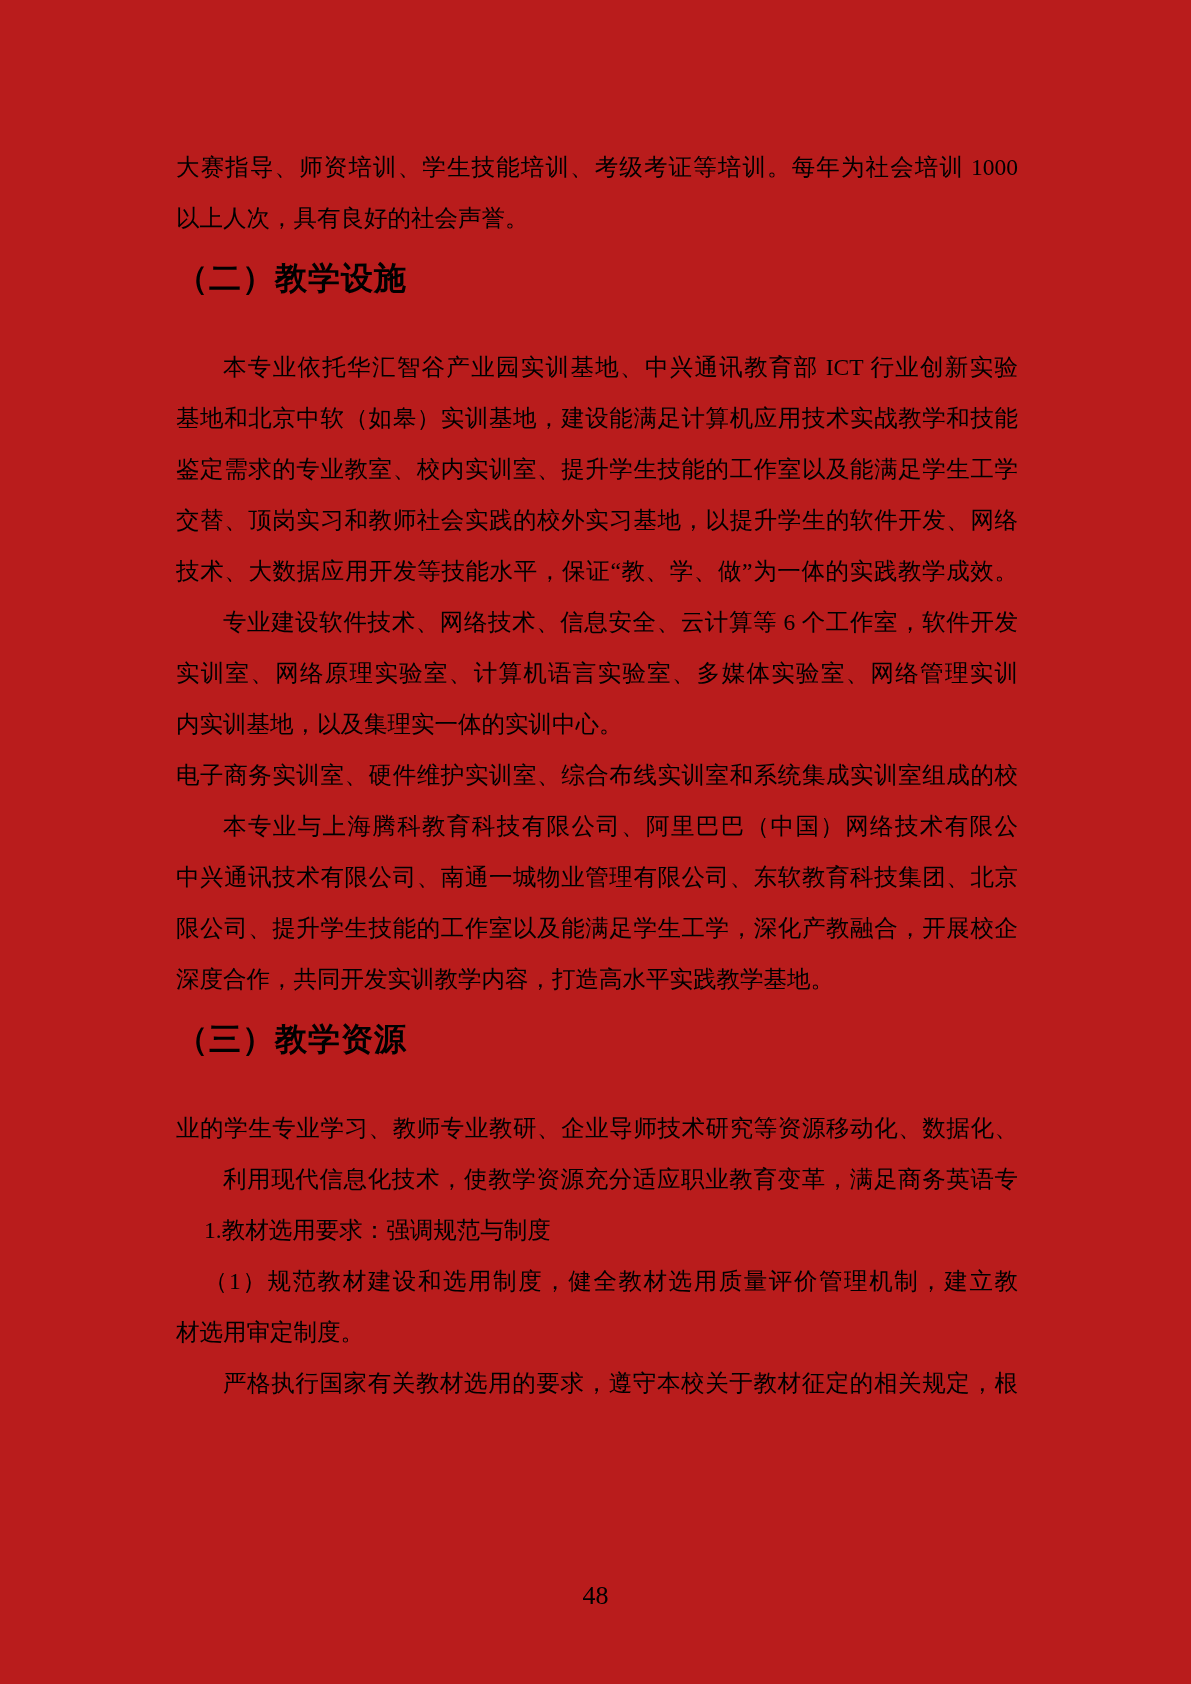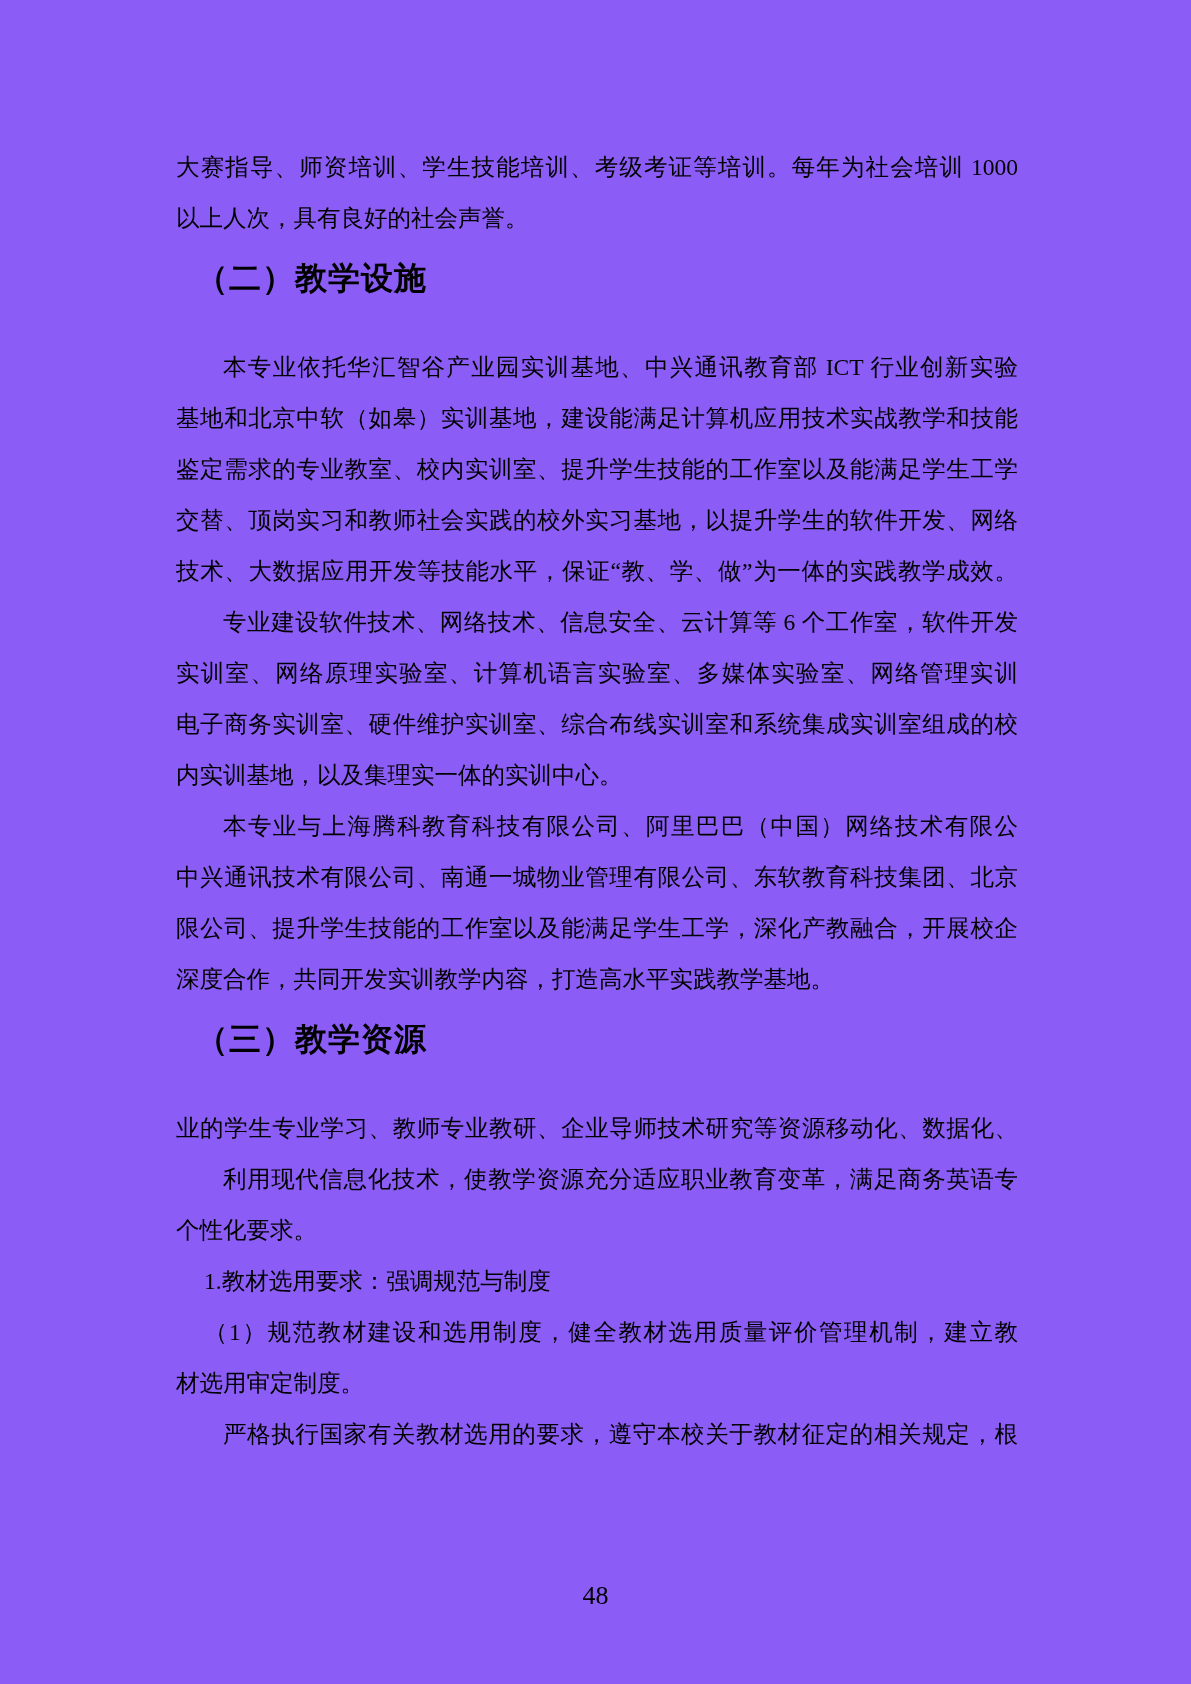--- a/index.html
+++ b/index.html
@@ -4,21 +4,21 @@
 <style>
   html, body {
     margin: 0;
     padding: 0;
     background: #ffffff;
   }
   .page {
     position: relative;
     width: 1191px;
     height: 1684px;
-    background: #8b5cf6;
+    background: #b91c1c;
     overflow: hidden;
     font-family: "Liberation Serif", "DejaVu Serif", serif;
     color: #000000;
   }
   .content {
     position: absolute;
     left: 176px;
     top: 142px;
     width: 842px;
   }
@@ -40,21 +40,20 @@
   .heading {
     font-family: "Liberation Sans", "DejaVu Sans", sans-serif;
     font-weight: 700;
     font-size: 32px;
     line-height: 44px;
     height: 44px;
     margin-top: 12px;
     margin-bottom: 42px;
     letter-spacing: 1px;
     white-space: nowrap;
-    margin-left: 20px;
   }
   .footer {
     position: absolute;
     left: 0;
     width: 100%;
     top: 1583px;
     text-align: center;
     font-size: 26px;
     line-height: 26px;
   }
@@ -72,34 +71,33 @@
       <div class="paragraph">
         <div class="line fill" style="text-indent: 47px;">本专业依托华汇智谷产业园实训基地、中兴通讯教育部 ICT 行业创新实验</div>
         <div class="line fill">基地和北京中软（如皋）实训基地，建设能满足计算机应用技术实战教学和技能</div>
         <div class="line fill">鉴定需求的专业教室、校内实训室、提升学生技能的工作室以及能满足学生工学</div>
         <div class="line fill">交替、顶岗实习和教师社会实践的校外实习基地，以提升学生的软件开发、网络</div>
         <div class="line fill">技术、大数据应用开发等技能水平，保证“教、学、做”为一体的实践教学成效。</div>
       </div>
       <div class="paragraph">
         <div class="line fill" style="text-indent: 47px;">专业建设软件技术、网络技术、信息安全、云计算等 6 个工作室，软件开发</div>
         <div class="line fill">实训室、网络原理实验室、计算机语言实验室、多媒体实验室、网络管理实训室、</div>
+        <div class="line">内实训基地，以及集理实一体的实训中心。</div>
         <div class="line fill">电子商务实训室、硬件维护实训室、综合布线实训室和系统集成实训室组成的校</div>
-        <div class="line">内实训基地，以及集理实一体的实训中心。</div>
       </div>
       <div class="paragraph">
         <div class="line fill" style="text-indent: 47px;">本专业与上海腾科教育科技有限公司、阿里巴巴（中国）网络技术有限公司、</div>
         <div class="line fill">中兴通讯技术有限公司、南通一城物业管理有限公司、东软教育科技集团、北京</div>
         <div class="line fill">限公司、提升学生技能的工作室以及能满足学生工学，深化产教融合，开展校企</div>
         <div class="line">深度合作，共同开发实训教学内容，打造高水平实践教学基地。</div>
       </div>
       <div class="heading">（三）教学资源</div>
       <div class="paragraph">
         <div class="line fill">业的学生专业学习、教师专业教研、企业导师技术研究等资源移动化、数据化、</div>
         <div class="line fill" style="text-indent: 47px;">利用现代信息化技术，使教学资源充分适应职业教育变革，满足商务英语专</div>
-        <div class="line">个性化要求。</div>
       </div>
       <div class="paragraph">
         <div class="line" style="text-indent: 28px;">1.教材选用要求：强调规范与制度</div>
       </div>
       <div class="paragraph">
         <div class="line fill" style="text-indent: 28px;">（1）规范教材建设和选用制度，健全教材选用质量评价管理机制，建立教</div>
         <div class="line">材选用审定制度。</div>
       </div>
       <div class="paragraph">
         <div class="line fill" style="text-indent: 47px;">严格执行国家有关教材选用的要求，遵守本校关于教材征定的相关规定，根</div>

